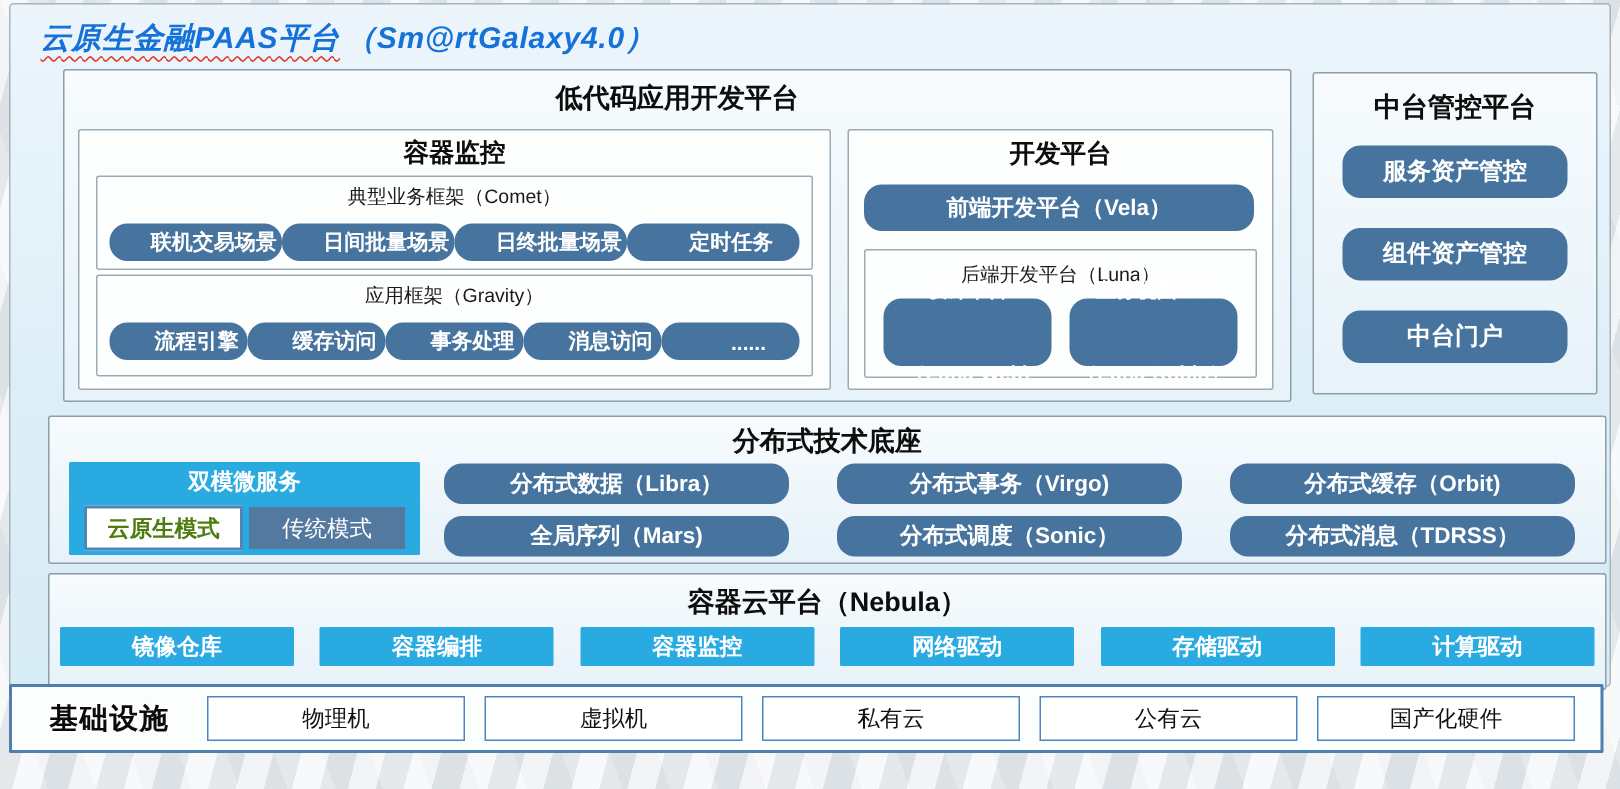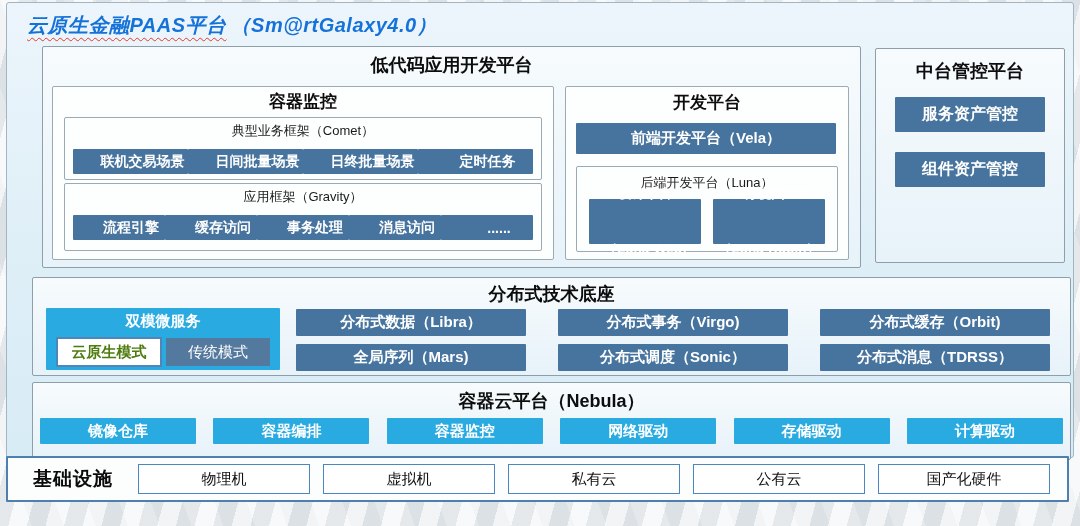--- a/index.html
+++ b/index.html
@@ -31,21 +31,21 @@
     border:1.5px solid #8d9faa;border-radius:2px;
   }
   .inner-box{
     position:absolute;background:#fdfefe;border:1px solid #9aabb6;border-radius:2px;
   }
   .hd18{font-size:18px;font-weight:bold;color:#0d0d0d;text-align:center;}
   .hd17{font-size:17px;font-weight:bold;color:#0d0d0d;text-align:center;}
   .lbl15{font-size:13px;color:#1a1a1a;text-align:center;}
   .btn-steel{
     background:#46749e;color:#ffffff;font-weight:bold;font-size:14px;
-    display:flex;align-items:center;justify-content:center;border-radius:1px;
+    display:flex;align-items:center;justify-content:center;border-radius:12px;
   }
   .btn-cyan{
     background:#29abe2;color:#ffffff;font-weight:bold;font-size:15px;
     display:flex;align-items:center;justify-content:center;border-radius:1px;
   }
   .row-between{display:flex;justify-content:space-between;align-items:center;}
   
   #box-lowcode{left:35px;top:43px;width:817px;height:220px;}
   #runtime-box{left:9px;top:39px;width:500px;height:172px;}
   #comet-box{left:11px;top:30px;width:476px;height:61px;}
@@ -143,20 +143,21 @@
         </div>
       </div>
     </div>
   </div>
 
   <div class="box" id="box-mid">
     <div class="hd18" style="margin-top:10px;">中台管控平台</div>
     <div class="btn-col">
       <div class="btn-steel">服务资产管控</div>
       <div class="btn-steel">组件资产管控</div>
+      <div class="btn-steel">中台门户</div>
     </div>
   </div>
 
   <div class="box" id="box-dist">
     <div class="hd18" style="margin-top:4px;">分布式技术底座</div>
 
     <div id="dual-box">
       <div class="dual-title">双模微服务</div>
       <div class="dual-row">
         <div id="cloud-native-btn">云原生模式</div>

